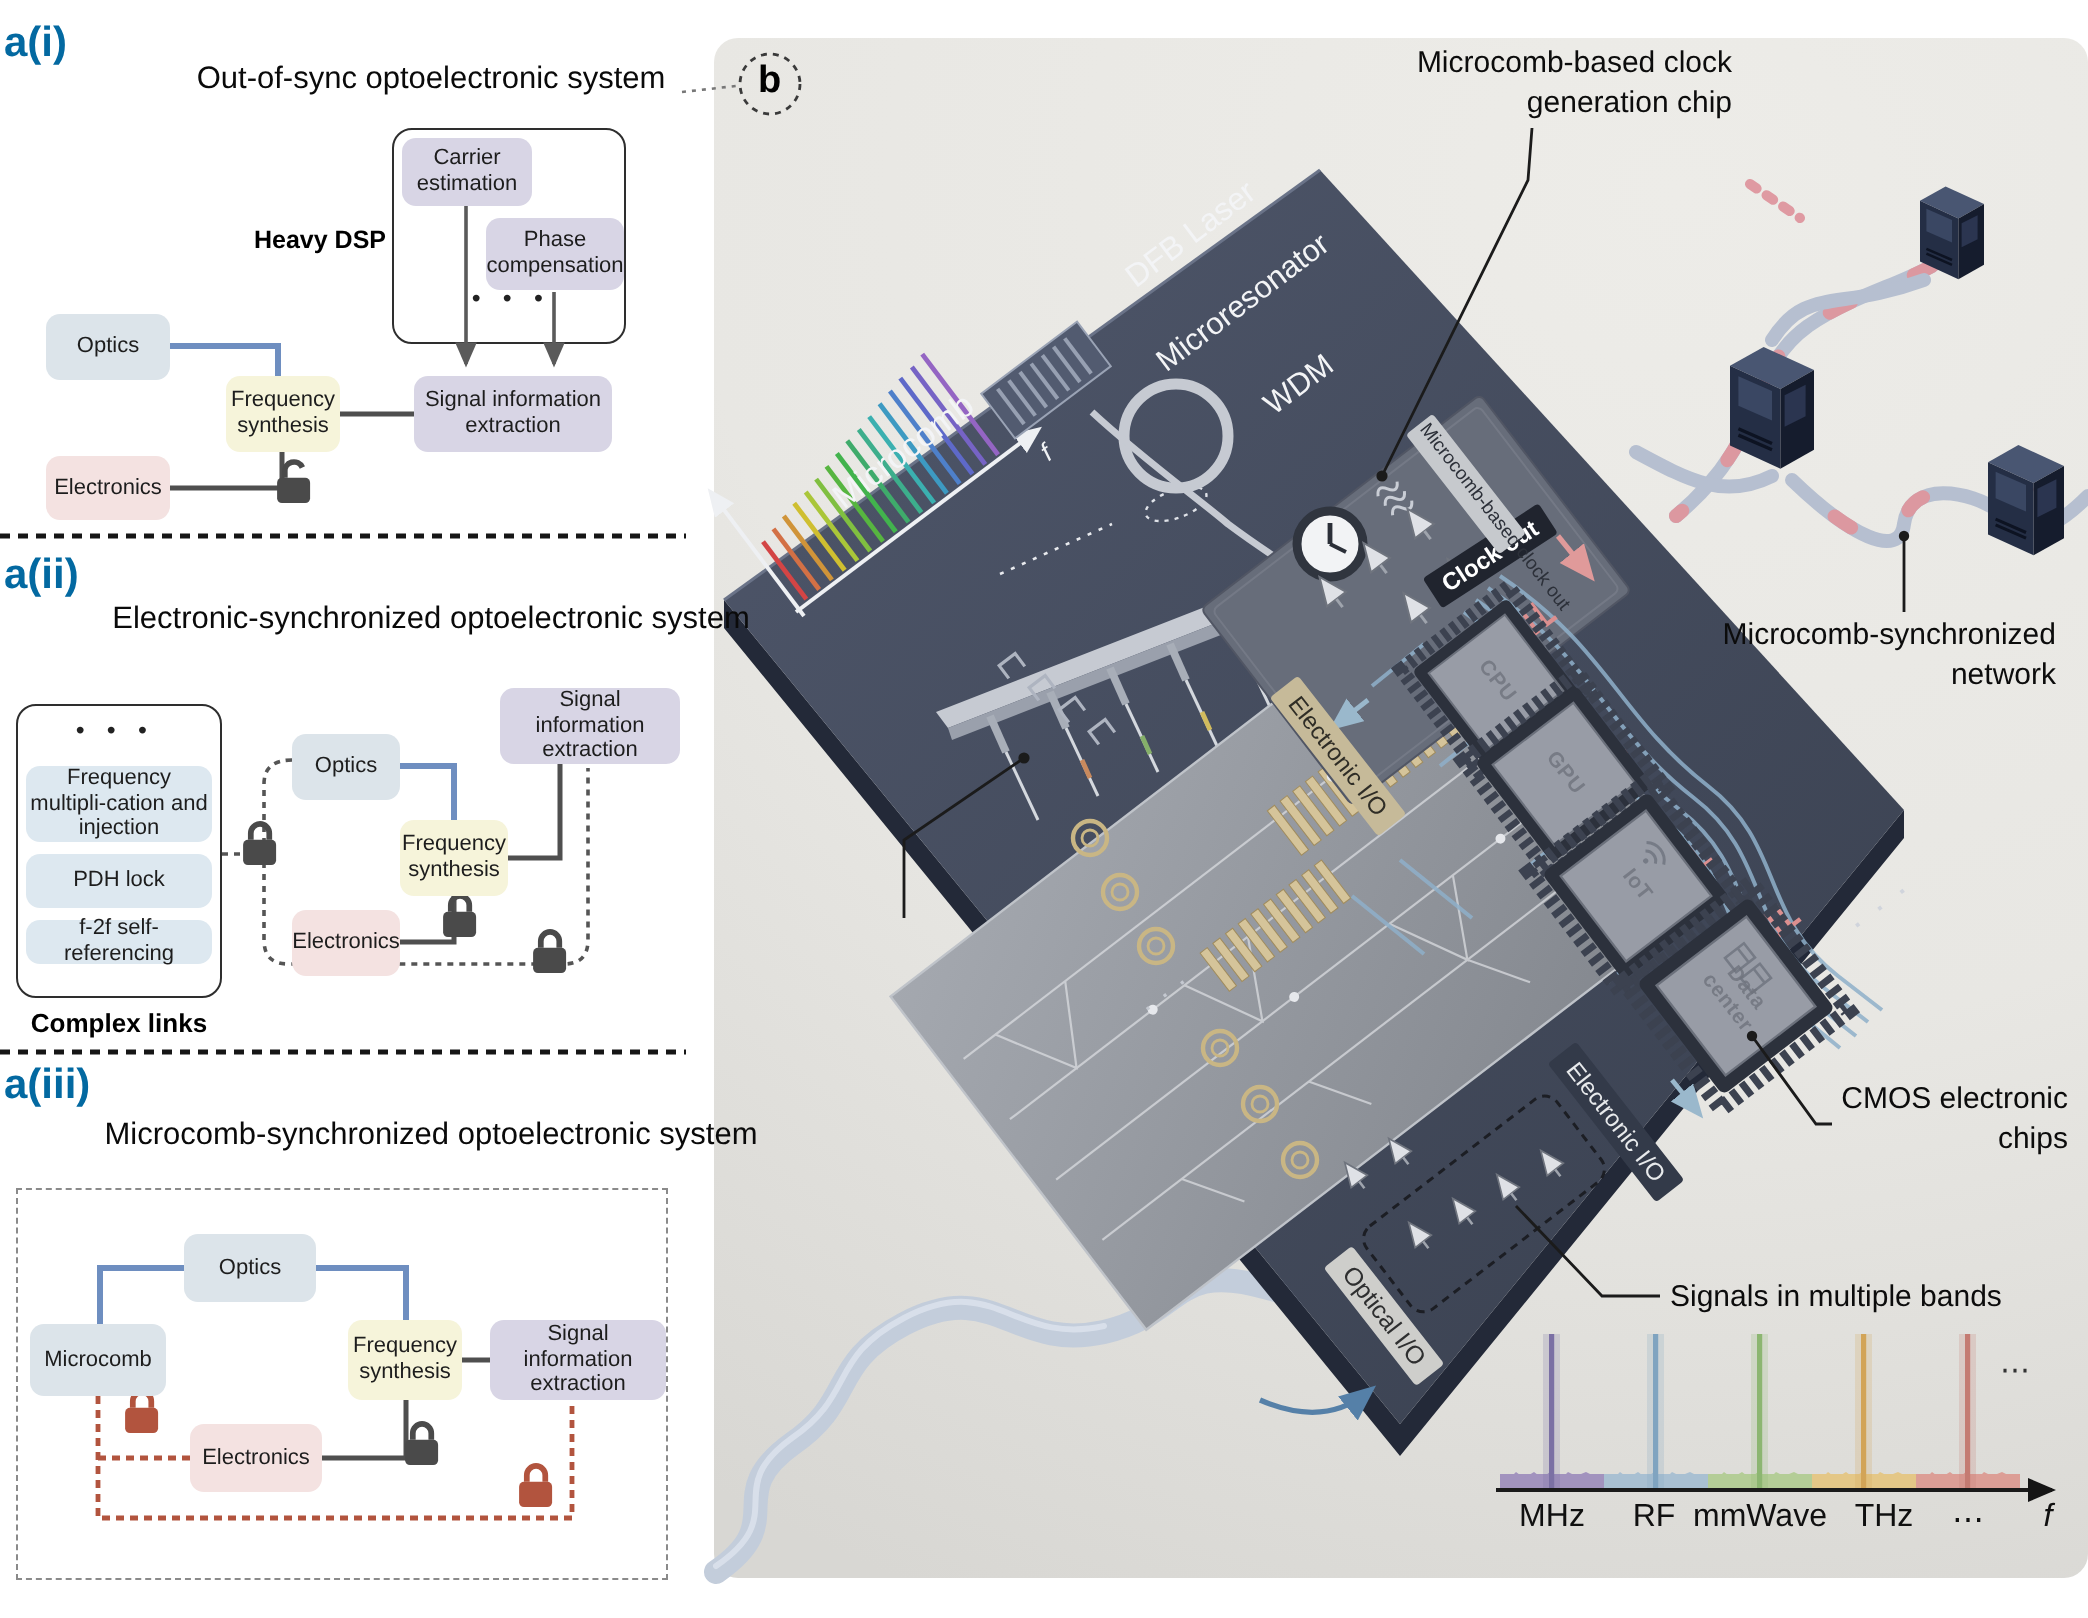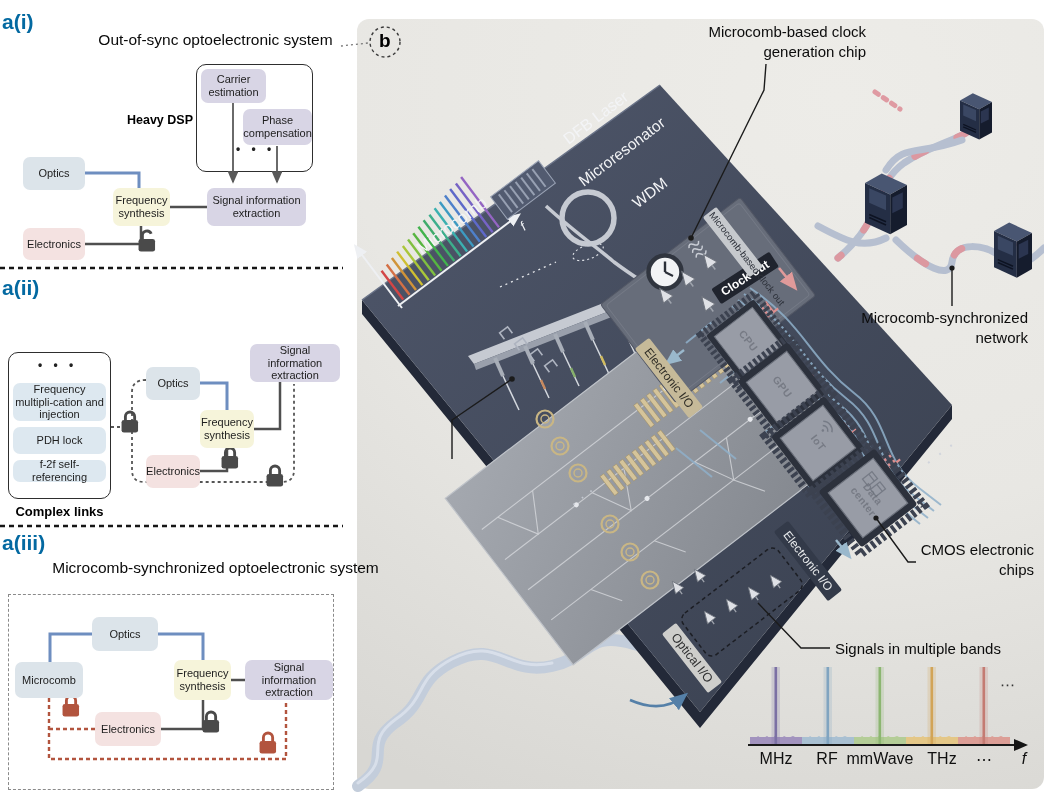--- a/index.html
+++ b/index.html
@@ -439,20 +439,21 @@
   <div class="minor" style="left:125px;top:113px;width:70px;text-align:center;font-weight:bold;font-size:12.5px">Heavy DSP</div>
   <div class="nbox lav" style="left:201px;top:69px;width:65px;height:34px">Carrier estimation</div>
   <div class="nbox lav" style="left:243px;top:109px;width:69px;height:36px">Phase compensation</div>
   <div class="dots" style="left:236px;top:142px">• • •</div>
   <div class="nbox blu" style="left:23px;top:157px;width:62px;height:33px">Optics</div>
   <div class="nbox yel" style="left:113px;top:188px;width:57px;height:38px">Frequency synthesis</div>
   <div class="nbox pnk" style="left:23px;top:228px;width:62px;height:32px">Electronics</div>
   <div class="nbox lav" style="left:207px;top:188px;width:99px;height:38px">Signal information extraction</div>
 
   <div class="tag" style="left:2px;top:276px">a(ii)</div>
+  <div class="title" style="top:301px">Electronic-synchronized optoelectronic system</div>
   <div class="outline" style="left:8px;top:352px;width:103px;height:147px;background:transparent"></div>
   <div class="dots" style="left:38px;top:358px">• • •</div>
   <div class="nbox lnk" style="left:13px;top:383px;width:93px;height:38px">Frequency multipli-cation and injection</div>
   <div class="nbox lnk" style="left:13px;top:427px;width:93px;height:27px">PDH lock</div>
   <div class="nbox lnk" style="left:13px;top:460px;width:93px;height:22px">f-2f self-referencing</div>
   <div class="minor" style="left:8px;top:504px;width:103px;text-align:center;font-weight:bold;font-size:13px">Complex links</div>
   <div class="nbox blu" style="left:146px;top:367px;width:54px;height:33px">Optics</div>
   <div class="nbox lav" style="left:250px;top:344px;width:90px;height:38px">Signal information extraction</div>
   <div class="nbox yel" style="left:200px;top:410px;width:54px;height:38px">Frequency synthesis</div>
   <div class="nbox pnk" style="left:146px;top:455px;width:54px;height:33px">Electronics</div>

